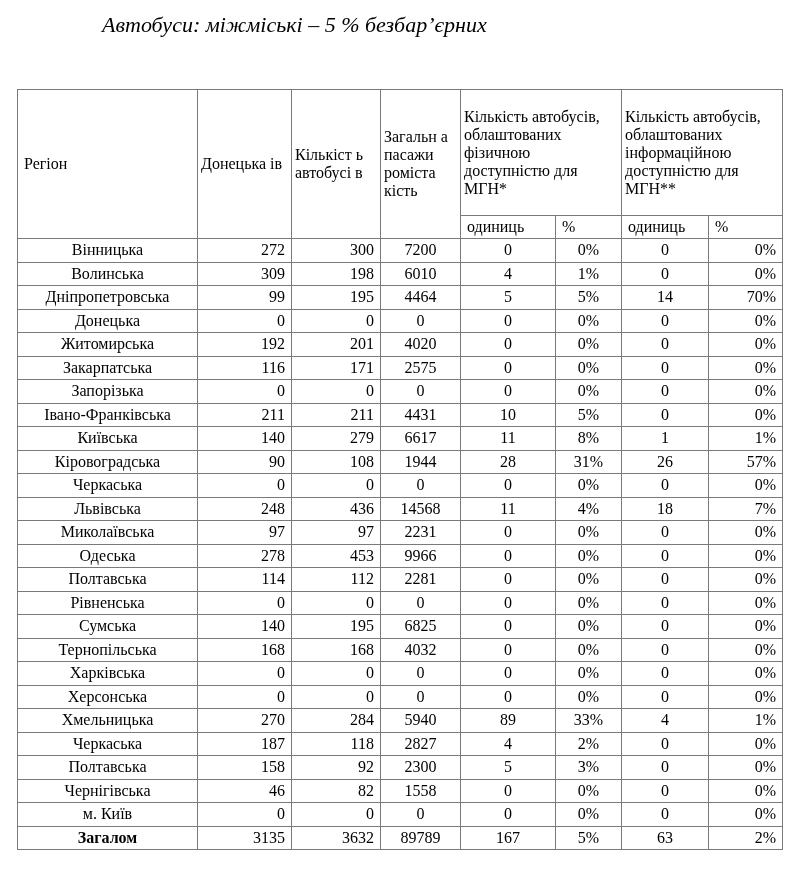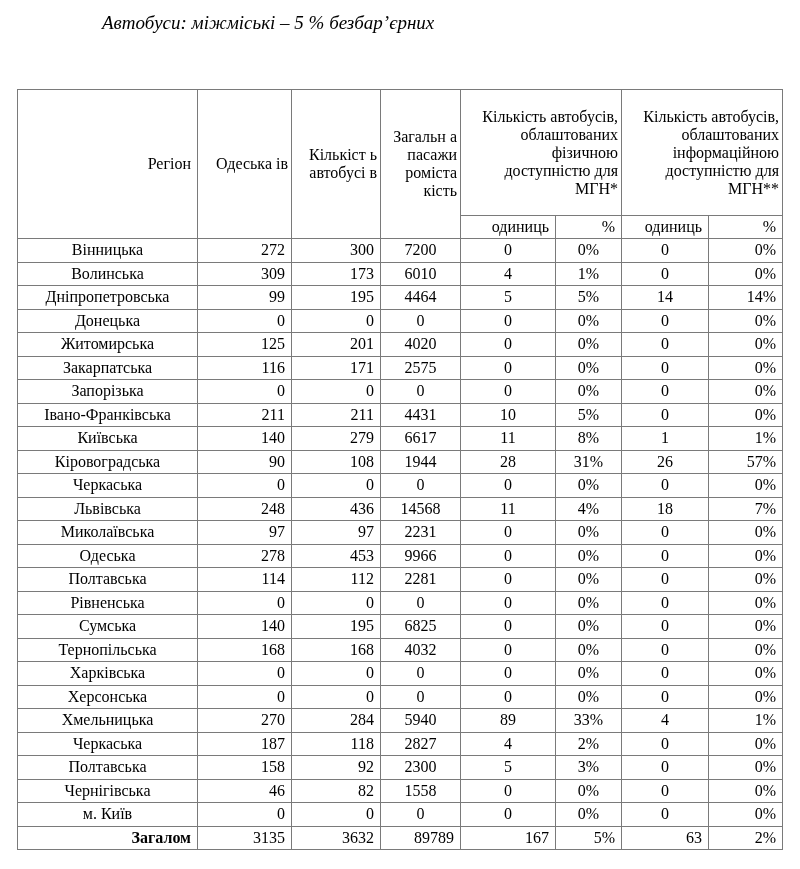--- a/index.html
+++ b/index.html
@@ -1,30 +1,30 @@
 <!DOCTYPE html>
 <html><head>
 <meta charset="utf-8">
 <style>
   html, body { margin: 0; padding: 0; background: #ffffff; }
   body { width: 800px; height: 869px; position: relative; overflow: hidden;
          font-family: "Liberation Serif", serif; color: #000; }
-  .title { position: absolute; left: 102px; top: 12px; font-size: 19px; font-style: italic; white-space: nowrap; }
+  .title { position: absolute; left: 102px; top: 12px; font-size: 22px; font-style: italic; white-space: nowrap; }
   table { position: absolute; left: 17px; top: 89px; border-collapse: collapse; table-layout: fixed;
           width: 765px; font-size: 16px; }
   td, th { border: 1px solid #7a7a7a; padding: 0 6px; font-weight: normal; line-height: 18px; }
-  th { text-align: right; vertical-align: middle; }
+  th { text-align: left; vertical-align: middle; }
   .hdr1 th { height: 125px; }
   .hdr1 th.narrow { padding: 0 3px; }
   .hdr2 th { height: 22px; }
   tbody td { height: 22.5px; }
   td.region { text-align: center; }
   td.num { text-align: right; }
   td.ctr { text-align: center; }
-  tr.total td { font-weight: normal; text-align: right; }
+  tr.total td { font-weight: normal; }
   tr.total td.region { font-weight: bold; }
 </style>
 </head>
 <body>
 
 <div class="title">Автобуси: міжміські – 5 % безбар’єрних</div>
 
 <table>
   <colgroup>
     <col style="width:180px">
@@ -32,21 +32,21 @@
       <col style="width:89px">
       <col style="width:80px">
     <col style="width:95px">
       <col style="width:66px">
       <col style="width:87px">
       <col style="width:74px">
   </colgroup>
   <thead>
     <tr class="hdr1">
       <th rowspan="2">Регіон</th>
-      <th rowspan="2" class="narrow">Одеська ів</th>
+      <th rowspan="2" class="narrow">Донецька ів</th>
       <th rowspan="2" class="narrow">Кількіст ь автобусі в</th>
       <th rowspan="2" class="narrow">Загальн а пасажи роміста кість</th>
       <th colspan="2" class="narrow">Кількість автобусів, облаштованих фізичною доступністю для МГН*</th>
       <th colspan="2" class="narrow">Кількість автобусів, облаштованих інформаційною доступністю для МГН**</th>
     </tr>
     <tr class="hdr2">
       <th>одиниць</th>
       <th>%</th>
       <th>одиниць</th>
       <th>%</th>
@@ -59,50 +59,50 @@
         <td class="num">300</td>
         <td class="ctr">7200</td>
         <td class="ctr">0</td>
         <td class="ctr">0%</td>
         <td class="ctr">0</td>
         <td class="num">0%</td>
       </tr>
       <tr>
         <td class="region">Волинська</td>
         <td class="num">309</td>
-        <td class="num">173</td>
+        <td class="num">198</td>
         <td class="ctr">6010</td>
         <td class="ctr">4</td>
         <td class="ctr">1%</td>
         <td class="ctr">0</td>
         <td class="num">0%</td>
       </tr>
       <tr>
         <td class="region">Дніпропетровська</td>
         <td class="num">99</td>
         <td class="num">195</td>
         <td class="ctr">4464</td>
         <td class="ctr">5</td>
         <td class="ctr">5%</td>
         <td class="ctr">14</td>
-        <td class="num">14%</td>
+        <td class="num">70%</td>
       </tr>
       <tr>
         <td class="region">Донецька</td>
         <td class="num">0</td>
         <td class="num">0</td>
         <td class="ctr">0</td>
         <td class="ctr">0</td>
         <td class="ctr">0%</td>
         <td class="ctr">0</td>
         <td class="num">0%</td>
       </tr>
       <tr>
         <td class="region">Житомирська</td>
-        <td class="num">125</td>
+        <td class="num">192</td>
         <td class="num">201</td>
         <td class="ctr">4020</td>
         <td class="ctr">0</td>
         <td class="ctr">0%</td>
         <td class="ctr">0</td>
         <td class="num">0%</td>
       </tr>
       <tr>
         <td class="region">Закарпатська</td>
         <td class="num">116</td>

